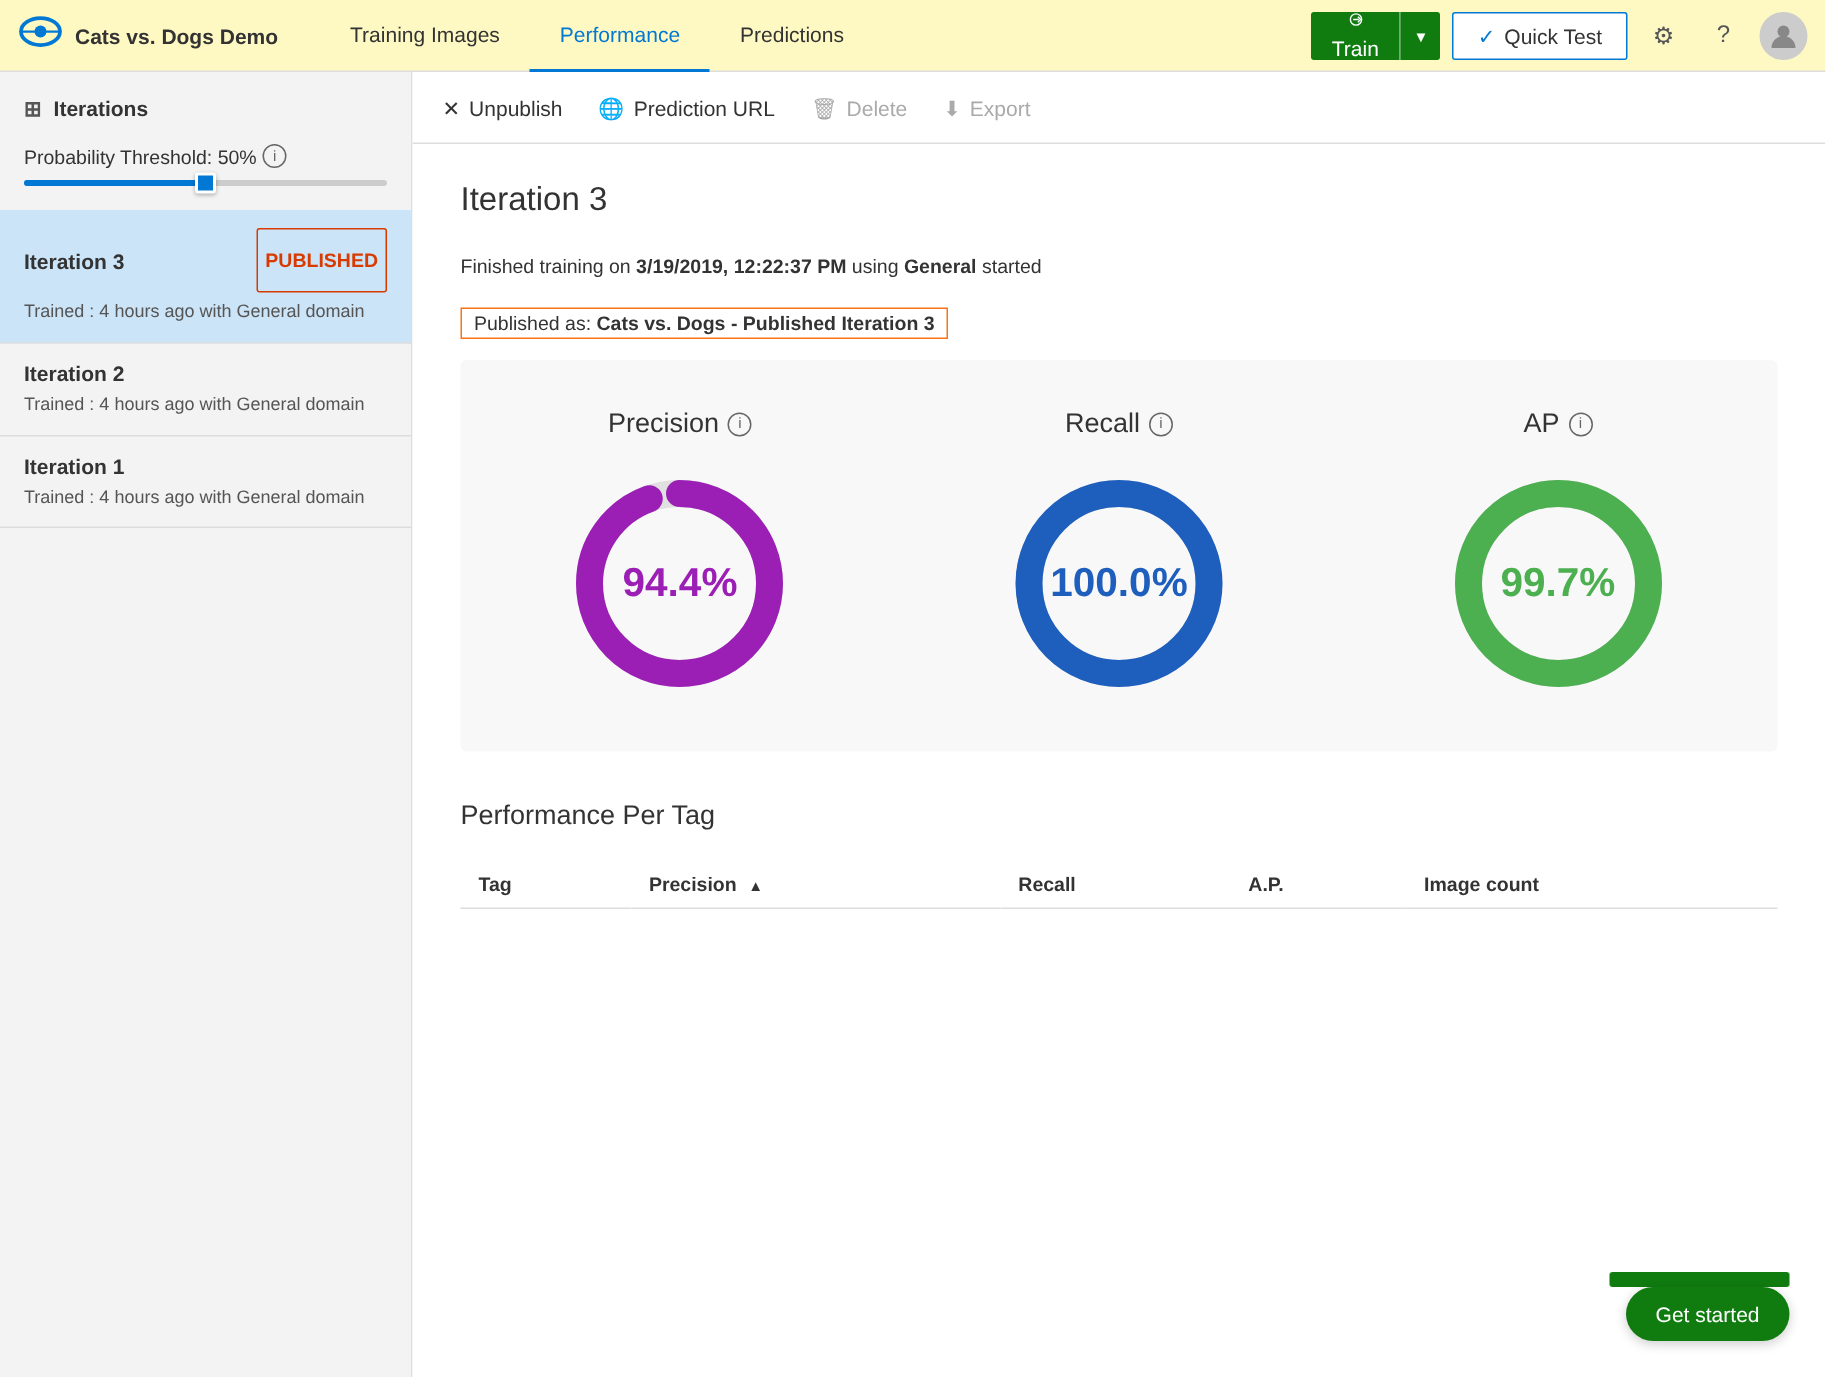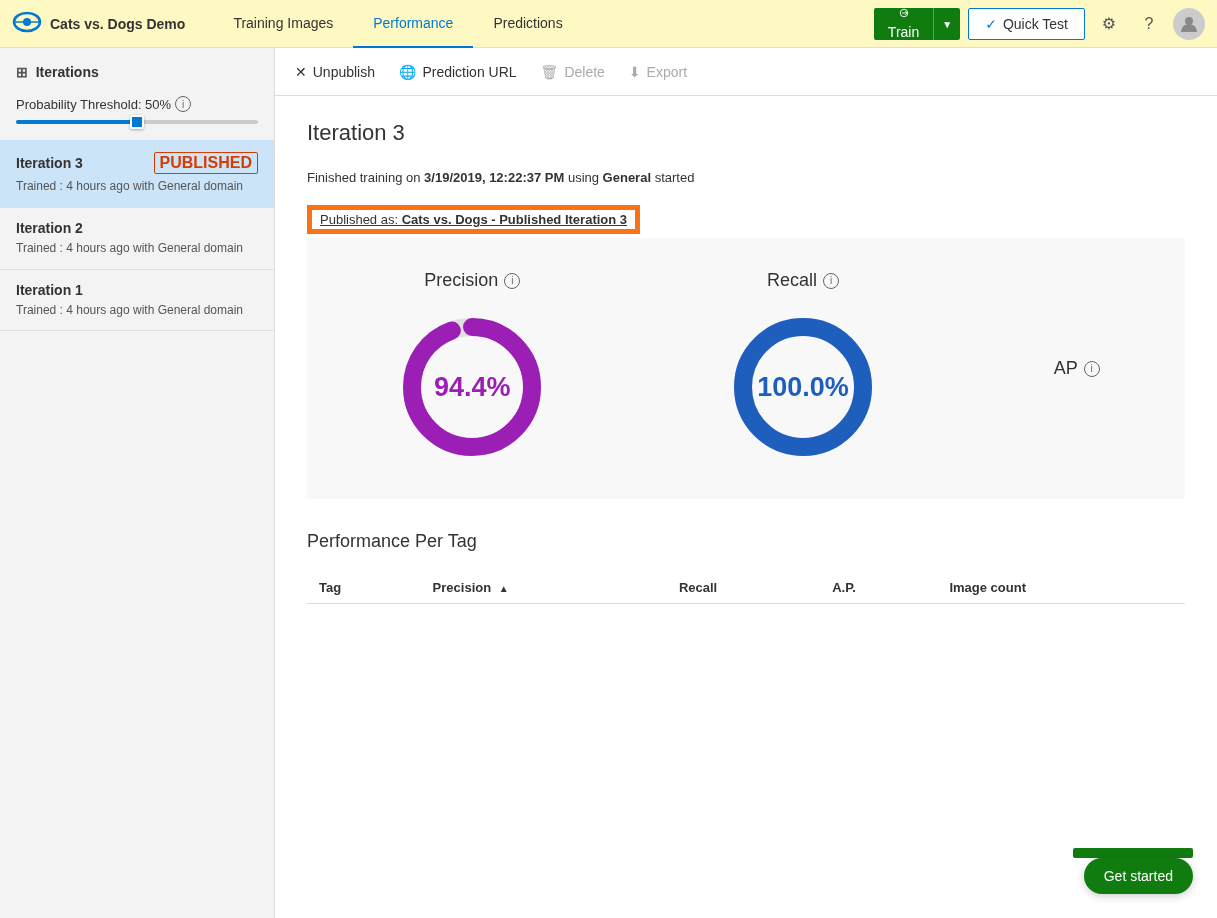--- a/index.html
+++ b/index.html
@@ -154,24 +154,24 @@
       padding: 12px 16px;
       cursor: pointer;
       border-bottom: 1px solid #ddd;
     }
     .iteration-item.active {
       background: #cce4f7;
     }
     .iteration-item-header { display: flex; align-items: center; justify-content: space-between; }
     .iteration-name { font-size: 14px; font-weight: 600; color: #333; }
     .published-badge {
-      font-size: 16px;
+      font-size: 13px;
       color: #d83b01;
       border: 1px solid #d83b01;
-      padding: 1px 5px;
+      padding: 13px 5px;
       border-radius: 2px;
       font-weight: 600;
     }
     .iteration-detail { font-size: 12px; color: #555; margin-top: 4px; line-height: 1.4; }
 
     
     .content-area {
       flex: 1;
       display: flex;
       flex-direction: column;
@@ -202,26 +202,25 @@
     }
     .toolbar-btn.disabled { color: #aaa; cursor: default; }
 
     
     .perf-content { padding: 24px 32px; }
     .iteration-title { font-size: 22px; font-weight: 300; color: #333; margin-bottom: 20px; }
     .iteration-info { font-size: 13px; color: #333; line-height: 1.8; margin-bottom: 16px; }
     .iteration-info strong { font-weight: 600; }
     .published-as-box {
       display: inline-block;
-      border: 5px solid #f97316;
+      border: 1px solid #f97316;
       padding: 2px 8px;
       font-size: 13px;
       color: #333;
-      margin-bottom: 4px;
-      text-decoration: underline;
+      margin-bottom: 14px;
     }
     .published-as-box strong { color: #333; font-weight: 600; }
 
     
     .metrics-section {
       background: #f8f8f8;
       border-radius: 4px;
       padding: 32px 0;
       display: flex;
       align-items: center;
@@ -472,20 +471,27 @@
             </svg>
             <div class="donut-center" style="color:#1e5ebd;">100.0%</div>
           </div>
         </div>
 
         <div class="metric-item">
           <div class="metric-label">
             <span>AP</span>
             <span class="info-circle">i</span>
           </div>
+          <div class="donut-container">
+            <svg class="donut-svg" viewBox="0 0 160 160">
+              <circle cx="80" cy="80" r="60" fill="none" stroke="#e0e0e0" stroke-width="18"></circle>
+              <circle cx="80" cy="80" r="60" fill="none" stroke="#4caf50" stroke-width="18" stroke-dasharray="376.99" stroke-dashoffset="1.13" stroke-linecap="round"></circle>
+            </svg>
+            <div class="donut-center" style="color:#4caf50;">99.7%</div>
+          </div>
         </div>
       </div>
 
       
       <div class="perf-per-tag">
         <h2 class="section-title">Performance Per Tag</h2>
         <table class="tag-table">
           <thead>
             <tr>
               <th>Tag</th>

